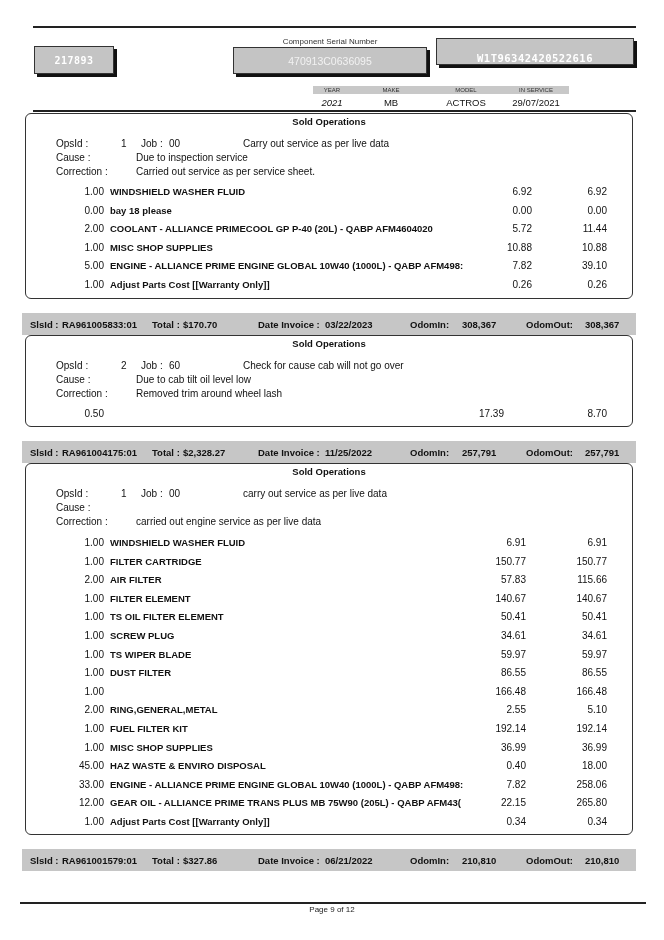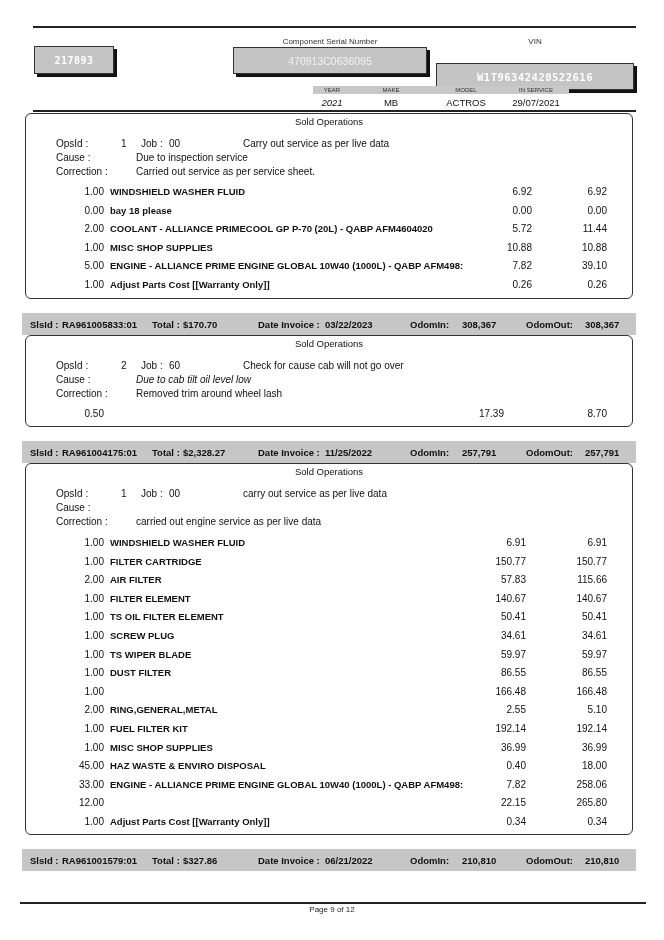--- a/index.html
+++ b/index.html
@@ -8,21 +8,21 @@
   .hr-top { left: 33px; top: 26px; width: 603px; height: 2px; background: #222; }
   .shadow-box { position: absolute; background: #c4c4c4; border: 1px solid #333; box-shadow: 3px 3px 0 #111; color: #fff; display: flex; align-items: center; justify-content: center; }
   .box-lbl { position: absolute; font-size: 8px; color: #333; text-align: center; }
   .mono-bold { font-family: "DejaVu Sans Mono", monospace; font-weight: bold; font-size: 10px; letter-spacing: 0.5px; }
   .serial-txt { font-size: 10.5px; color: #f2f2f2; }
   .vh-row { position: absolute; left: 313px; top: 86px; width: 256px; height: 8px; background: #c8c8c8; }
   .vh-cell { position: absolute; font-size: 6px; color: #333; top: 0; line-height: 8px; text-align: center; }
   .vv-cell { position: absolute; font-size: 9.5px; color: #111; top: 97px; text-align: center; }
   .hr-mid { left: 33px; top: 110px; width: 603px; height: 2px; background: #222; }
   .ops-box { position: absolute; left: 25px; width: 606px; border: 1.5px solid #333; border-radius: 6px; background: #fff; }
-  .sold-title { position: absolute; left: 0; right: 0; text-align: center; font-weight: normal; font-size: 9.5px; }
+  .sold-title { position: absolute; left: 0; right: 0; text-align: center; font-weight: bold; font-size: 9.5px; }
   .lbl { position: absolute; font-size: 10px; }
   .row { position: absolute; left: 0; right: 0; height: 14px; font-size: 10px; }
   .row .qty { position: absolute; right: 528px; text-align: right; width: 50px; }
   .row .desc { position: absolute; left: 84px; width: 364px; white-space: nowrap; overflow: hidden; font-weight: bold; font-size: 9.5px; }
   .row .unit { position: absolute; right: 100px; width: 60px; text-align: right; }
   .row .ext { position: absolute; right: 25px; width: 60px; text-align: right; }
   .inv-bar { position: absolute; left: 22px; width: 614px; height: 22px; background: #c6c6c6; font-size: 9.5px; font-weight: bold; }
   .inv-bar span { position: absolute; top: 6px; white-space: nowrap; }
   .hr-foot { left: 20px; top: 902px; width: 626px; height: 1.5px; background: #222; }
   .page-num { left: 0; width: 664px; top: 905px; text-align: center; font-size: 8px; color: #222; }
@@ -35,21 +35,21 @@
 <div class="shadow-box" style="left:34px;top:46px;width:78px;height:26px;">
   <span class="mono-bold">217893</span>
 </div>
 
 <div class="box-lbl" style="left:233px;top:37px;width:194px;">Component Serial Number</div>
 <div class="shadow-box" style="left:233px;top:47px;width:192px;height:25px;">
   <span class="serial-txt">470913C0636095</span>
 </div>
 
 <div class="box-lbl" style="left:436px;top:37px;width:198px;">VIN</div>
-<div class="shadow-box" style="left:436px;top:63px;width:196px;height:25px;">
+<div class="shadow-box" style="left:436px;top:38px;width:196px;height:25px;align-items:flex-end;">
   <span class="mono-bold" style="font-size:10.5px;">W1T96342420522616</span>
 </div>
 
 <div class="vh-row">
   <span class="vh-cell" style="left:0;width:38px;">YEAR</span>
   <span class="vh-cell" style="left:62px;width:32px;">MAKE</span>
   <span class="vh-cell" style="left:128px;width:50px;">MODEL</span>
   <span class="vh-cell" style="left:195px;width:56px;">IN SERVICE</span>
 </div>
 <span class="vv-cell" style="left:313px;width:38px;font-style:italic;">2021</span>
@@ -78,21 +78,21 @@
         <span class="ext">6.92</span>
       </div>
       <div class="row" style="top: 90.5px;">
         <span class="qty">0.00</span>
         <span class="desc">bay 18 please</span>
         <span class="unit">0.00</span>
         <span class="ext">0.00</span>
       </div>
       <div class="row" style="top: 109px;">
         <span class="qty">2.00</span>
-        <span class="desc">COOLANT - ALLIANCE PRIMECOOL GP P-70 (20L) - QABP AFM4604020</span>
+        <span class="desc">COOLANT - ALLIANCE PRIMECOOL GP P-40 (20L) - QABP AFM4604020</span>
         <span class="unit">5.72</span>
         <span class="ext">11.44</span>
       </div>
       <div class="row" style="top: 127.5px;">
         <span class="qty">1.00</span>
         <span class="desc">MISC SHOP SUPPLIES</span>
         <span class="unit">10.88</span>
         <span class="ext">10.88</span>
       </div>
       <div class="row" style="top: 146px;">
@@ -124,21 +124,21 @@
 </div>
 
 <div class="ops-box" style="top:335px;height:90px;">
   <div class="sold-title" style="top:2px;">Sold Operations</div>
   <span class="lbl" style="left:30px;top:24px;">OpsId :</span>
   <span class="lbl" style="left:95px;top:24px;">2</span>
   <span class="lbl" style="left:115px;top:24px;">Job :</span>
   <span class="lbl" style="left:143px;top:24px;">60</span>
   <span class="lbl" style="left:217px;top:24px;">Check for cause cab will not go over</span>
   <span class="lbl" style="left:30px;top:38px;">Cause :</span>
-  <span class="lbl" style="left:110px;top:38px;font-style:italic;">Due to cab tilt oil level low</span>
+  <span class="lbl" style="left:110px;top:38px;">Due to cab tilt oil level low</span>
   <span class="lbl" style="left:30px;top:52px;">Correction :</span>
   <span class="lbl" style="left:110px;top:52px;">Removed trim around wheel lash</span>
   <div class="lines">
       <div class="row" style="top: 72px;">
         <span class="qty">0.50</span>
         <span class="unit" style="right: 128px;">17.39</span>
         <span class="ext">8.70</span>
       </div>
     </div>
 </div>
@@ -246,20 +246,21 @@
         <span class="ext">18.00</span>
       </div>
       <div class="row" style="top: 314.8px;">
         <span class="qty">33.00</span>
         <span class="desc">ENGINE - ALLIANCE PRIME ENGINE GLOBAL 10W40 (1000L) - QABP AFM498:</span>
         <span class="unit" style="right: 106px;">7.82</span>
         <span class="ext">258.06</span>
       </div>
       <div class="row" style="top: 333.4px;">
         <span class="qty">12.00</span>
+        <span class="desc">GEAR OIL - ALLIANCE PRIME TRANS PLUS MB 75W90 (205L) - QABP AFM43(</span>
         <span class="unit" style="right: 106px;">22.15</span>
         <span class="ext">265.80</span>
       </div>
       <div class="row" style="top: 352px;">
         <span class="qty">1.00</span>
         <span class="desc">Adjust Parts Cost [[Warranty Only]]</span>
         <span class="unit" style="right: 106px;">0.34</span>
         <span class="ext">0.34</span>
       </div>
     </div>

